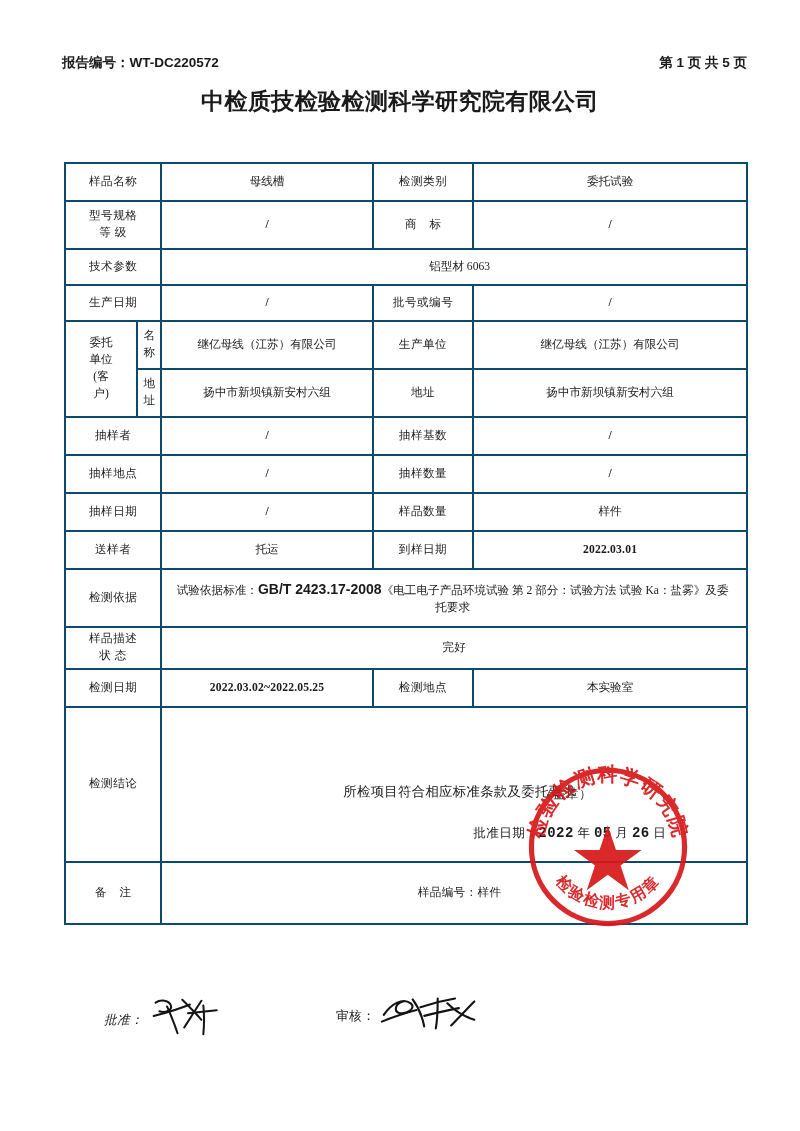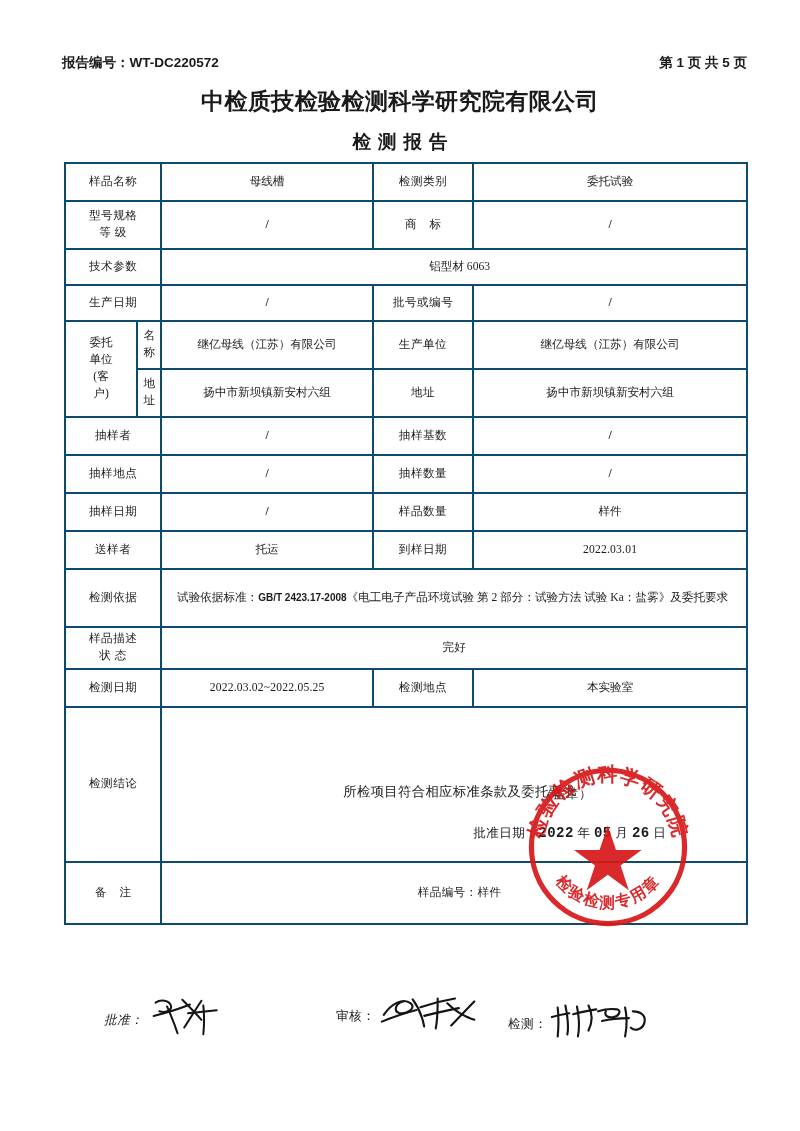--- a/index.html
+++ b/index.html
@@ -109,21 +109,21 @@
     font-size: 11.6px;
   }
   .vert span { display: block; }
   .val-left {
     text-align: left;
     padding-left: 11px !important;
   }
   .mono {
     font-family: "Liberation Sans", "DejaVu Sans", sans-serif;
     font-size: 12.5px;
-    font-weight: 400;
+    font-weight: 700;
     letter-spacing: 0.2px;
   }
   .slash {
     font-family: "Liberation Sans", "DejaVu Sans", sans-serif;
     font-size: 13px;
     font-weight: 700;
   }
   .sans-cn {
     font-family: "Liberation Sans", "DejaVu Sans", sans-serif;
     font-size: 13px;
@@ -131,21 +131,21 @@
   }
   .basis-cell {
     text-align: left;
     padding: 7px 14px 7px 11px !important;
     line-height: 1.72;
     font-size: 11.6px;
   }
   .basis-cell .num {
     font-family: "Liberation Sans", "DejaVu Sans", sans-serif;
     font-weight: 600;
-    font-size: 10px;
+    font-size: 14px;
   }
   .concl-cell {
     text-align: left;
     vertical-align: top;
     position: relative;
     padding: 14px 0 0 11px !important;
   }
   .concl-text {
     font-family: "Liberation Sans", "DejaVu Sans", sans-serif;
     font-size: 13.4px;
@@ -229,21 +229,20 @@
 <body>
 
 <div class="page">
 
   <div class="head-row">
     <div class="report-no">报告编号：WT-DC220572</div>
     <div class="page-no">第 1 页  共 5 页</div>
   </div>
 
   <div class="org-title">中检质技检验检测科学研究院有限公司</div>
-  <div class="doc-title">检测报告</div>
 
   <table class="tbl">
     <colgroup>
       <col style="width:72px">
       <col style="width:24px">
       <col style="width:211px">
       <col style="width:100px">
       <col style="width:273px">
     </colgroup>
     <tbody>
@@ -411,33 +410,16 @@
           <path d="M36,10 C42,18 46,28 48,38"></path>
           <path d="M44,18 C56,14 68,11 80,9"></path>
           <path d="M48,27 C60,24 72,21 84,19"></path>
           <path d="M62,9 C62,20 62,30 60,40"></path>
           <path d="M72,14 C80,22 90,28 100,31"></path>
           <path d="M100,12 C92,20 84,29 76,37"></path>
         </g>
       </svg>
     </div>
 
-    <div class="sig-group sig-g3">
-      <span class="sig-label">检测：</span>
-      <svg class="sig-mark wide" viewBox="0 0 108 46">
-        <g fill="none" stroke="#141414" stroke-width="2.2" stroke-linecap="round" stroke-linejoin="round">
-          <path d="M8,10 C9,20 9,30 8,40"></path>
-          <path d="M2,20 C8,18 14,17 20,16"></path>
-          <path d="M16,8 C18,18 20,28 18,38"></path>
-          <path d="M28,9 C30,19 31,30 29,40"></path>
-          <path d="M24,17 C32,15 40,13 48,12"></path>
-          <path d="M40,8 C44,16 44,26 40,34"></path>
-          <path d="M50,14 C56,12 64,11 70,12 C74,13 72,19 66,20 C60,21 56,18 58,14"></path>
-          <path d="M54,24 C62,22 72,21 82,21"></path>
-          <path d="M78,10 C80,20 80,30 78,40"></path>
-          <path d="M86,14 C94,14 100,18 98,26 C96,33 88,35 84,31"></path>
-        </g>
-      </svg>
-    </div>
 
   </div>
 
 </div>
 
 </body></html>

